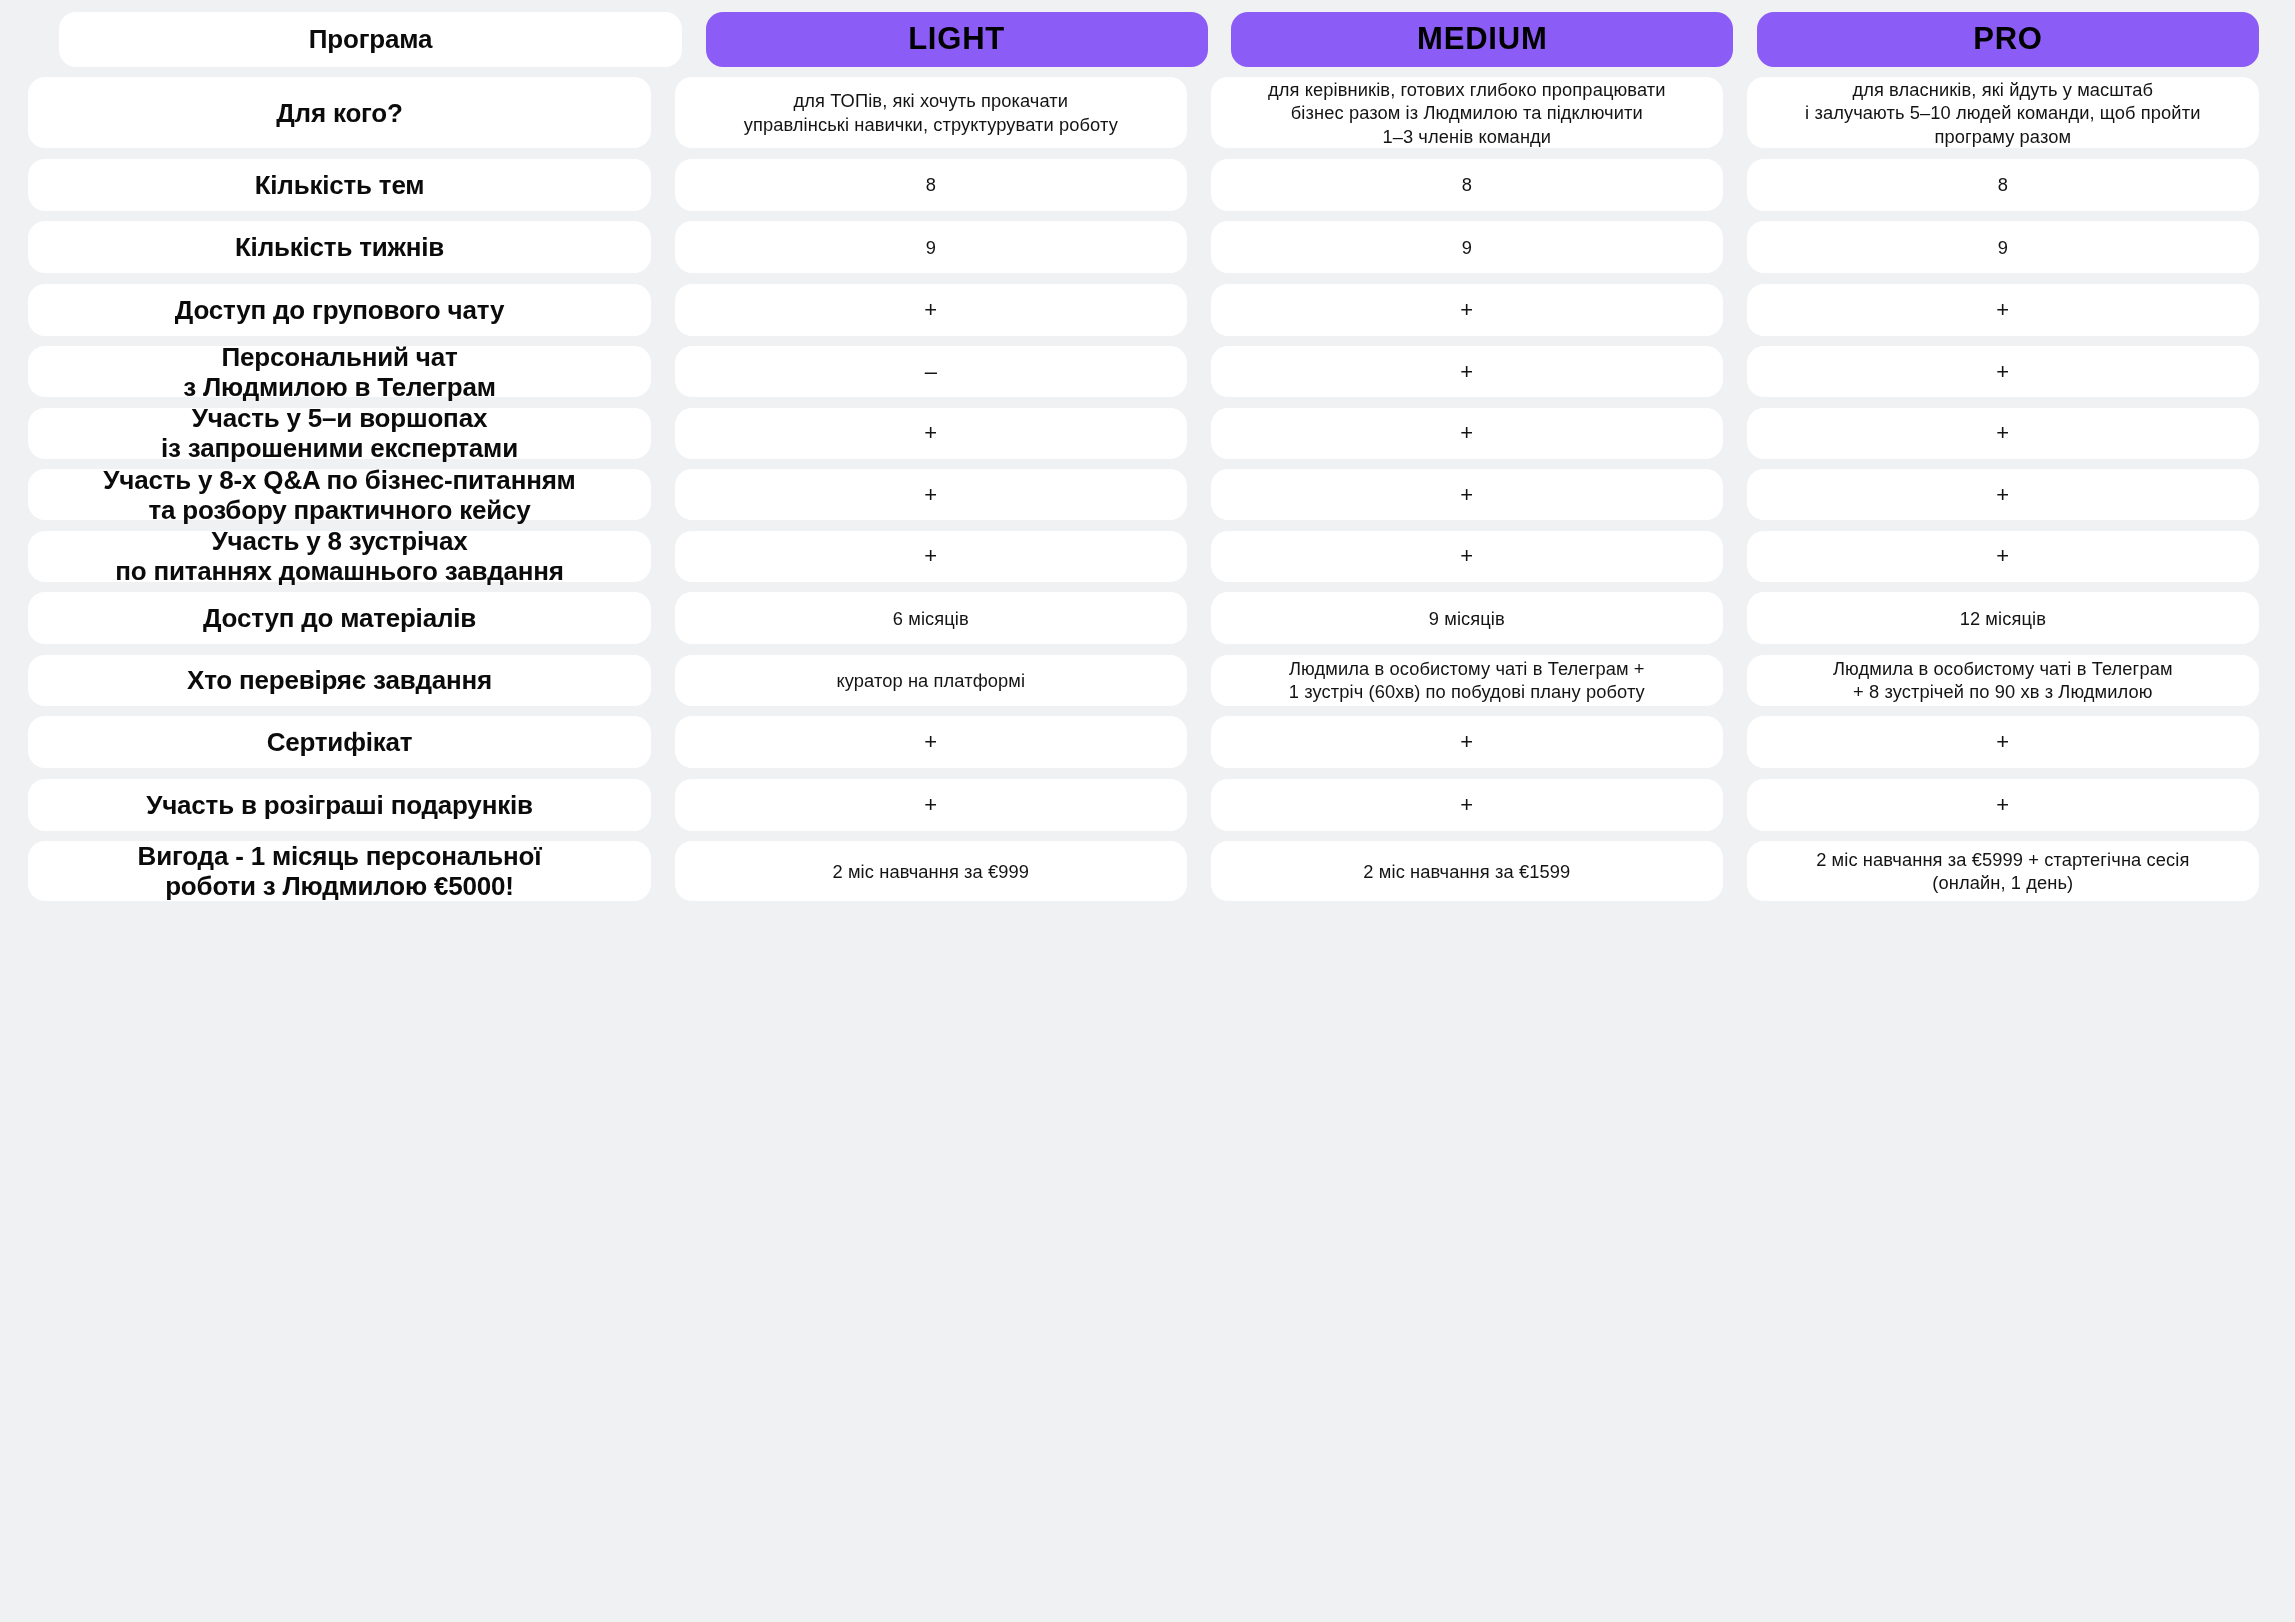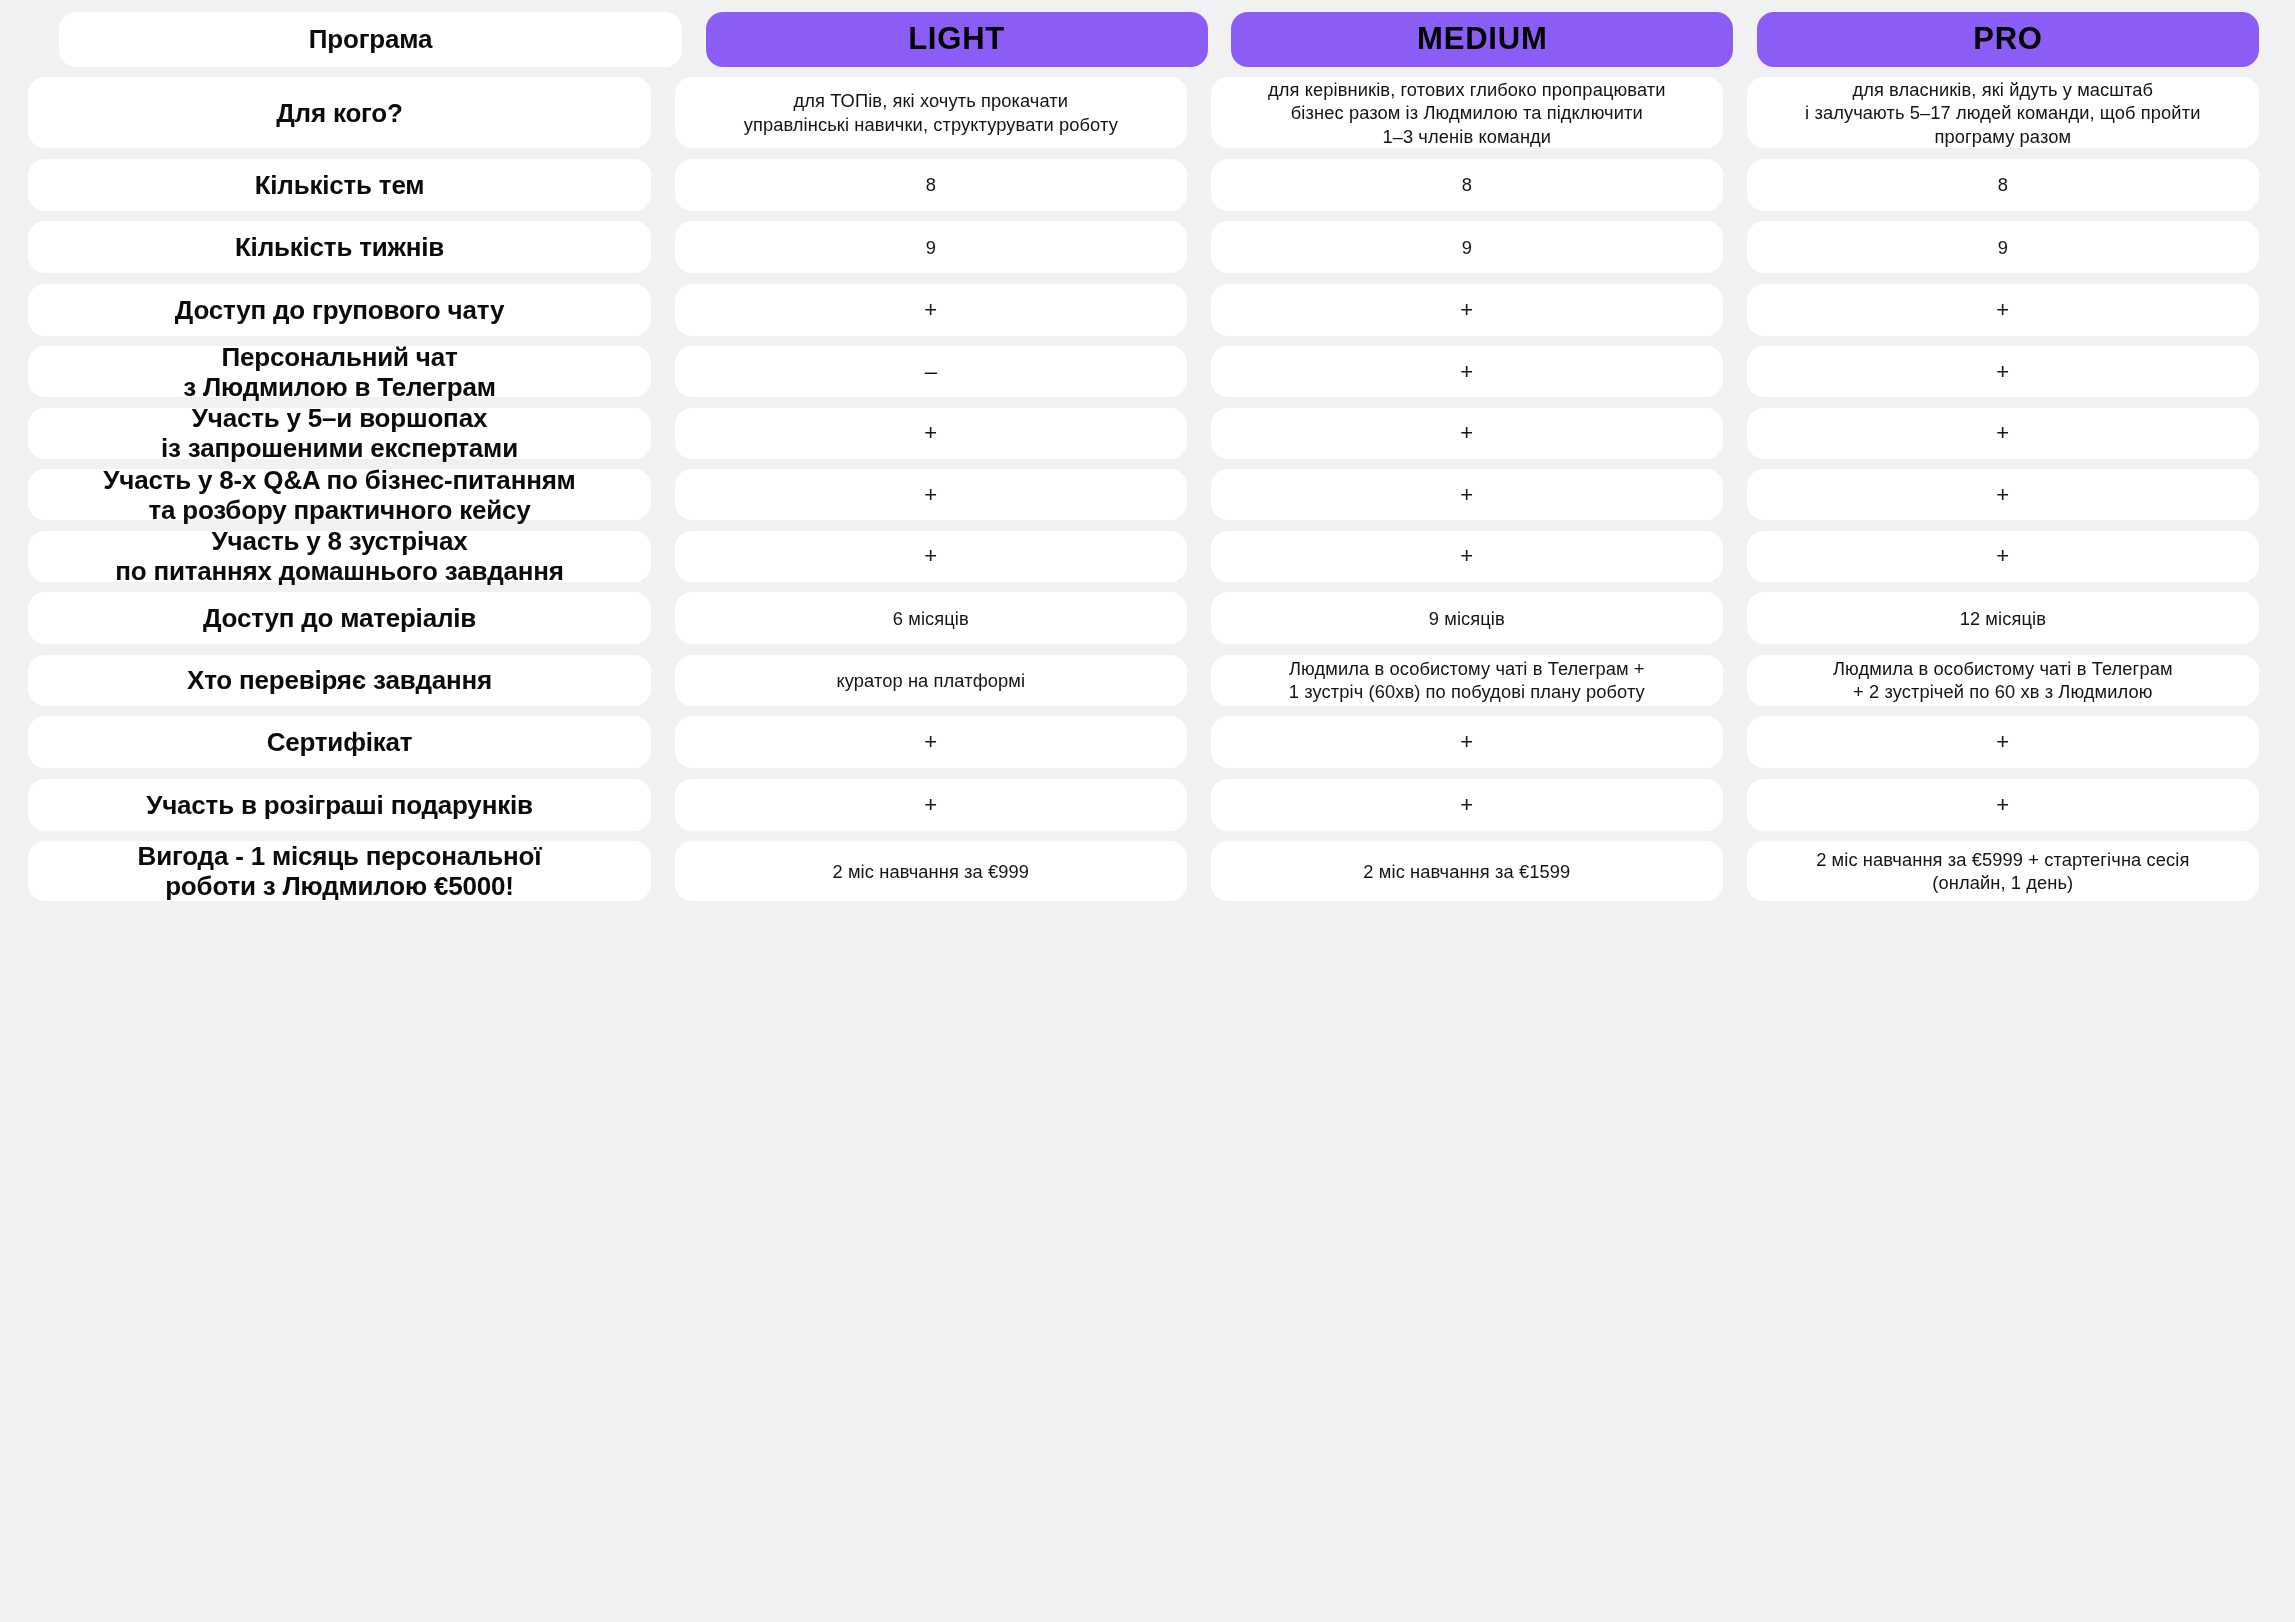--- a/index.html
+++ b/index.html
@@ -98,21 +98,21 @@
   </div>
 
   <div class="row h-tall">
     <div class="cell cell-label multiline">Для кого?</div>
     <div class="cell cell-value multiline">для ТОПів, які хочуть прокачати
 управлінські навички, структурувати роботу</div>
     <div class="cell cell-value multiline">для керівників, готових глибоко пропрацювати
 бізнес разом із Людмилою та підключити
 1–3 членів команди</div>
     <div class="cell cell-value multiline">для власників, які йдуть у масштаб
-і залучають 5–17 людей команди, щоб пройти
+і залучають 5–10 людей команди, щоб пройти
 програму разом</div>
   </div>
 
   <div class="row h-std">
     <div class="cell cell-label multiline">Кількість тем</div>
     <div class="cell cell-value multiline">8</div>
     <div class="cell cell-value multiline">8</div>
     <div class="cell cell-value multiline">8</div>
   </div>
 
@@ -168,21 +168,21 @@
     <div class="cell cell-value multiline">9 місяців</div>
     <div class="cell cell-value multiline">12 місяців</div>
   </div>
 
   <div class="row h-two">
     <div class="cell cell-label multiline">Хто перевіряє завдання</div>
     <div class="cell cell-value multiline">куратор на платформі</div>
     <div class="cell cell-value multiline">Людмила в особистому чаті в Телеграм +
 1 зустріч (60хв) по побудові плану роботу</div>
     <div class="cell cell-value multiline">Людмила в особистому чаті в Телеграм
-+ 2 зустрічей по 60 хв з Людмилою</div>
++ 8 зустрічей по 90 хв з Людмилою</div>
   </div>
 
   <div class="row h-std">
     <div class="cell cell-label multiline">Сертифікат</div>
     <div class="cell cell-value mark">+</div>
     <div class="cell cell-value mark">+</div>
     <div class="cell cell-value mark">+</div>
   </div>
 
   <div class="row h-std">

